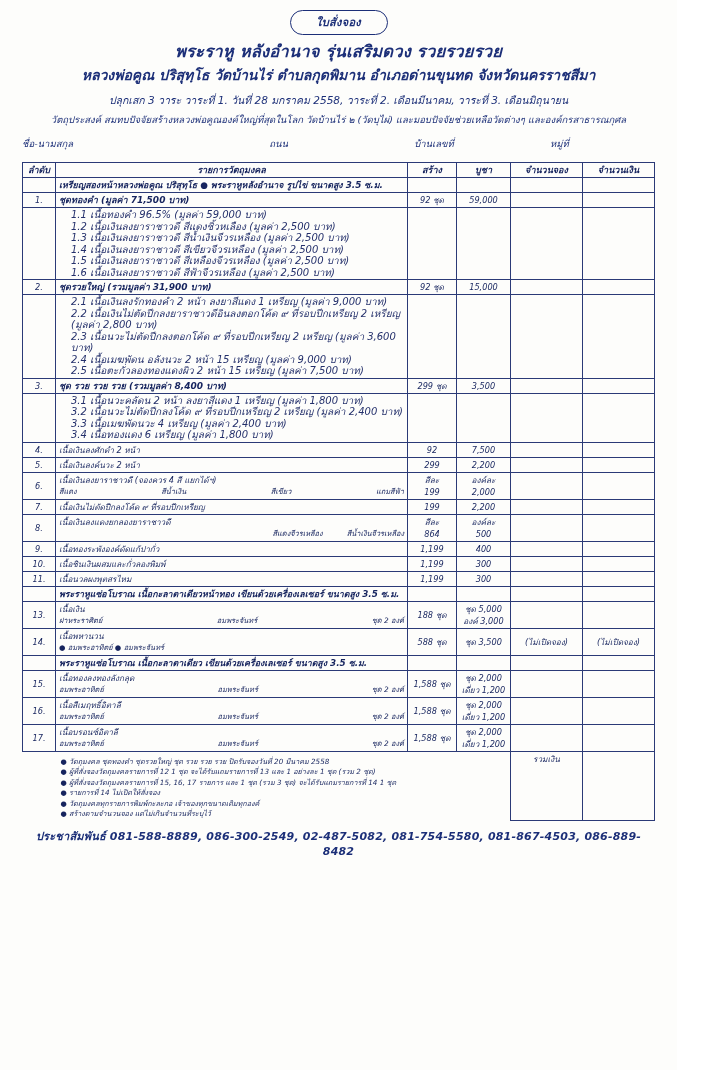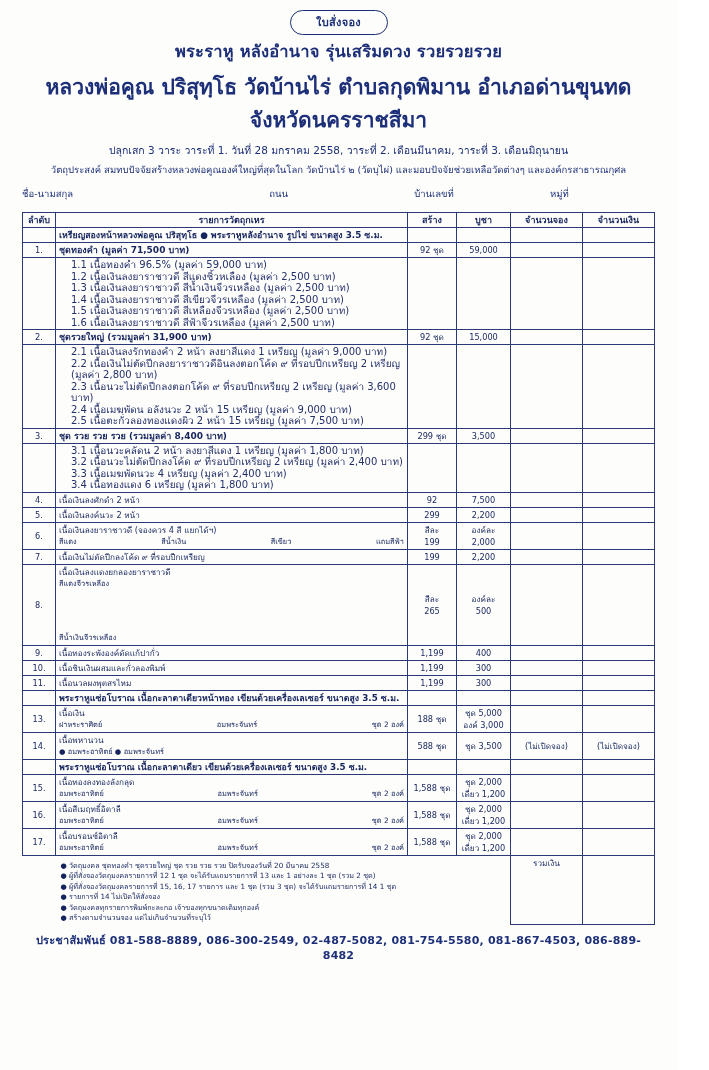--- a/index.html
+++ b/index.html
@@ -9,20 +9,21 @@
     font-family:"DejaVu Sans","Liberation Sans",sans-serif;
     color:#111;
     overflow:hidden;
   }
   .page{
     position:relative;
     width:677px;height:1070px;
     box-sizing:border-box;
     padding:10px 22px 6px 22px;
     background:#fdfdfb;
+    font-style:italic;
   }
   .topbadge{
     width:96px;margin:0 auto 2px auto;
     border:1.3px solid #1c2f78;
     border-radius:14px;
     text-align:center;
     font-size:11px;
     font-weight:bold;
     color:#1c2f78;
     padding:2px 0 3px 0;
@@ -33,22 +34,22 @@
     color:#1c2f78;
     font-weight:bold;
     font-size:16.5px;
     letter-spacing:.2px;
     margin-top:3px;
   }
   .t2{
     text-align:center;
     color:#1c2f78;
     font-weight:bold;
-    font-size:21px;
-    margin-top:6px;
+    font-size:14px;
+    margin-top:0;
   }
   .t3{
     text-align:center;
     color:#1c2f78;
     font-size:10.5px;
     margin-top:6px;
   }
   .t4{
     text-align:center;
     color:#1c2f78;
@@ -146,21 +147,21 @@
       <col class="c-no">
         <col class="c-desc">
         <col class="c-make">
         <col class="c-boo">
         <col class="c-qty">
         <col class="c-amt">
     </colgroup>
     <thead>
       <tr>
         <th>ลำดับ</th>
-        <th>รายการวัตถุกเหร</th>
+        <th>รายการวัตถุมงคล</th>
         <th>สร้าง</th>
         <th>บูชา</th>
         <th>จำนวนจอง</th>
         <th>จำนวนเงิน</th>
       </tr>
     </thead>
     <tbody>
 
       <tr>
           <td></td>
@@ -287,28 +288,28 @@
         <td class="ctr">199</td>
         <td class="ctr">2,200</td>
         <td></td>
           <td></td>
         </tr>
 
       <tr>
         <td class="ctr">8.</td>
         <td>
           <div>เนื้อเงินลงแดงยกลองยาราชาวดี</div>
-          <div class="two tiny" style="justify-content:flex-end;gap:42px;flex-direction:column;">
+          <div class="two tiny" style="justify-content:flex-end;gap:24px;">
             <span>สีแดงจีวรเหลือง</span>
             <span>สีน้ำเงินจีวรเหลือง</span>
           </div>
         </td>
         <td class="ctr">
           <div>สีละ</div>
-          <div>265</div>
+          <div>864</div>
         </td>
         <td class="ctr">
           <div>องค์ละ</div>
           <div>500</div>
         </td>
         <td></td>
           <td></td>
         </tr>
 
       <tr>

